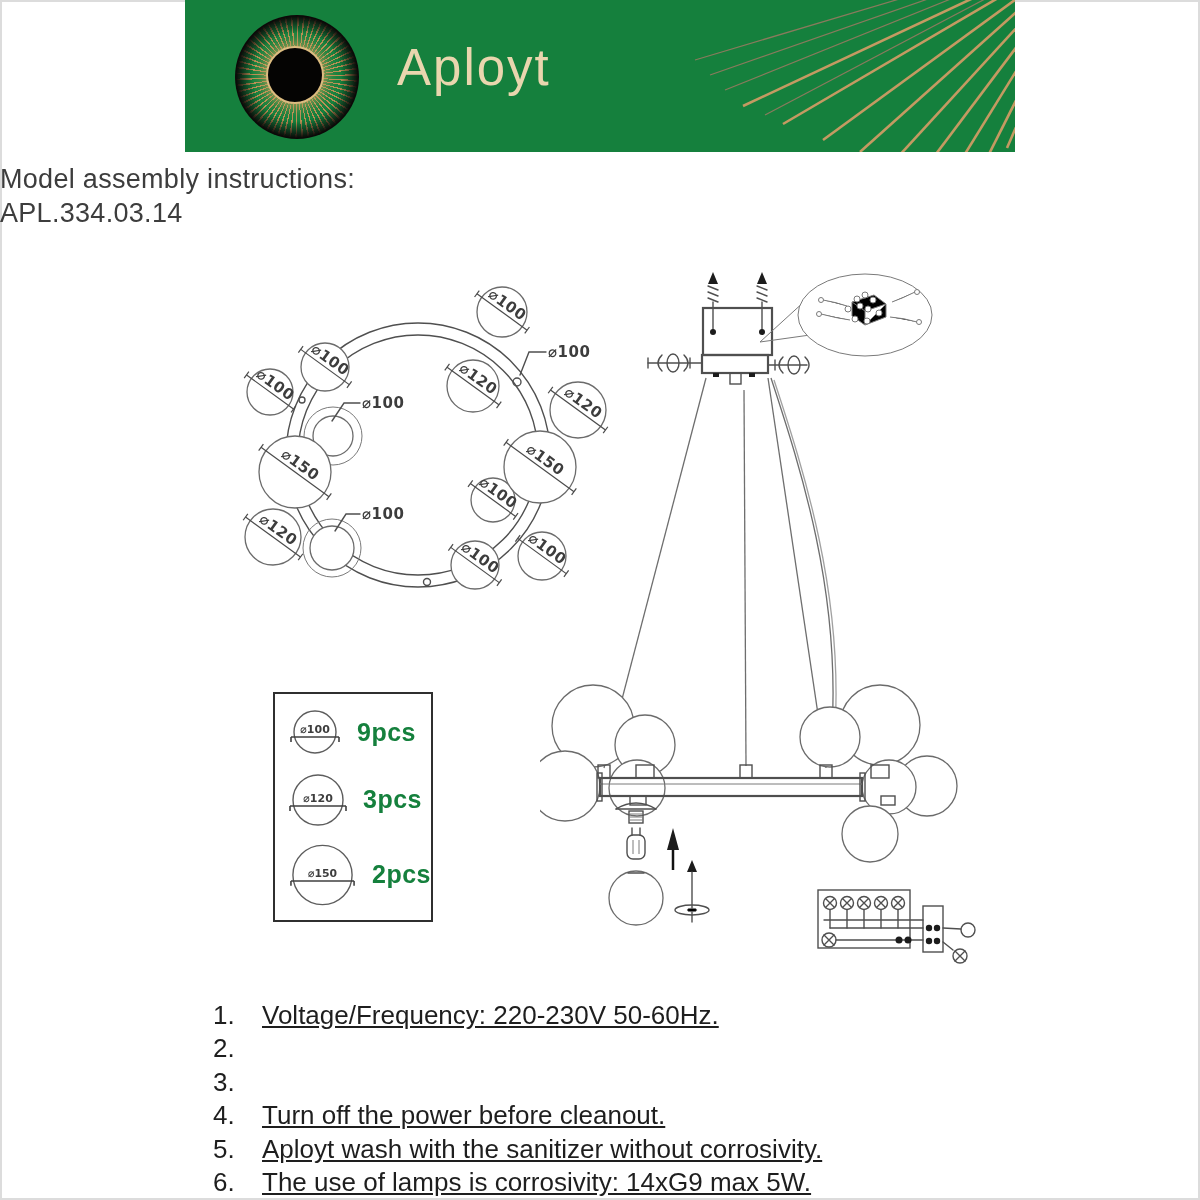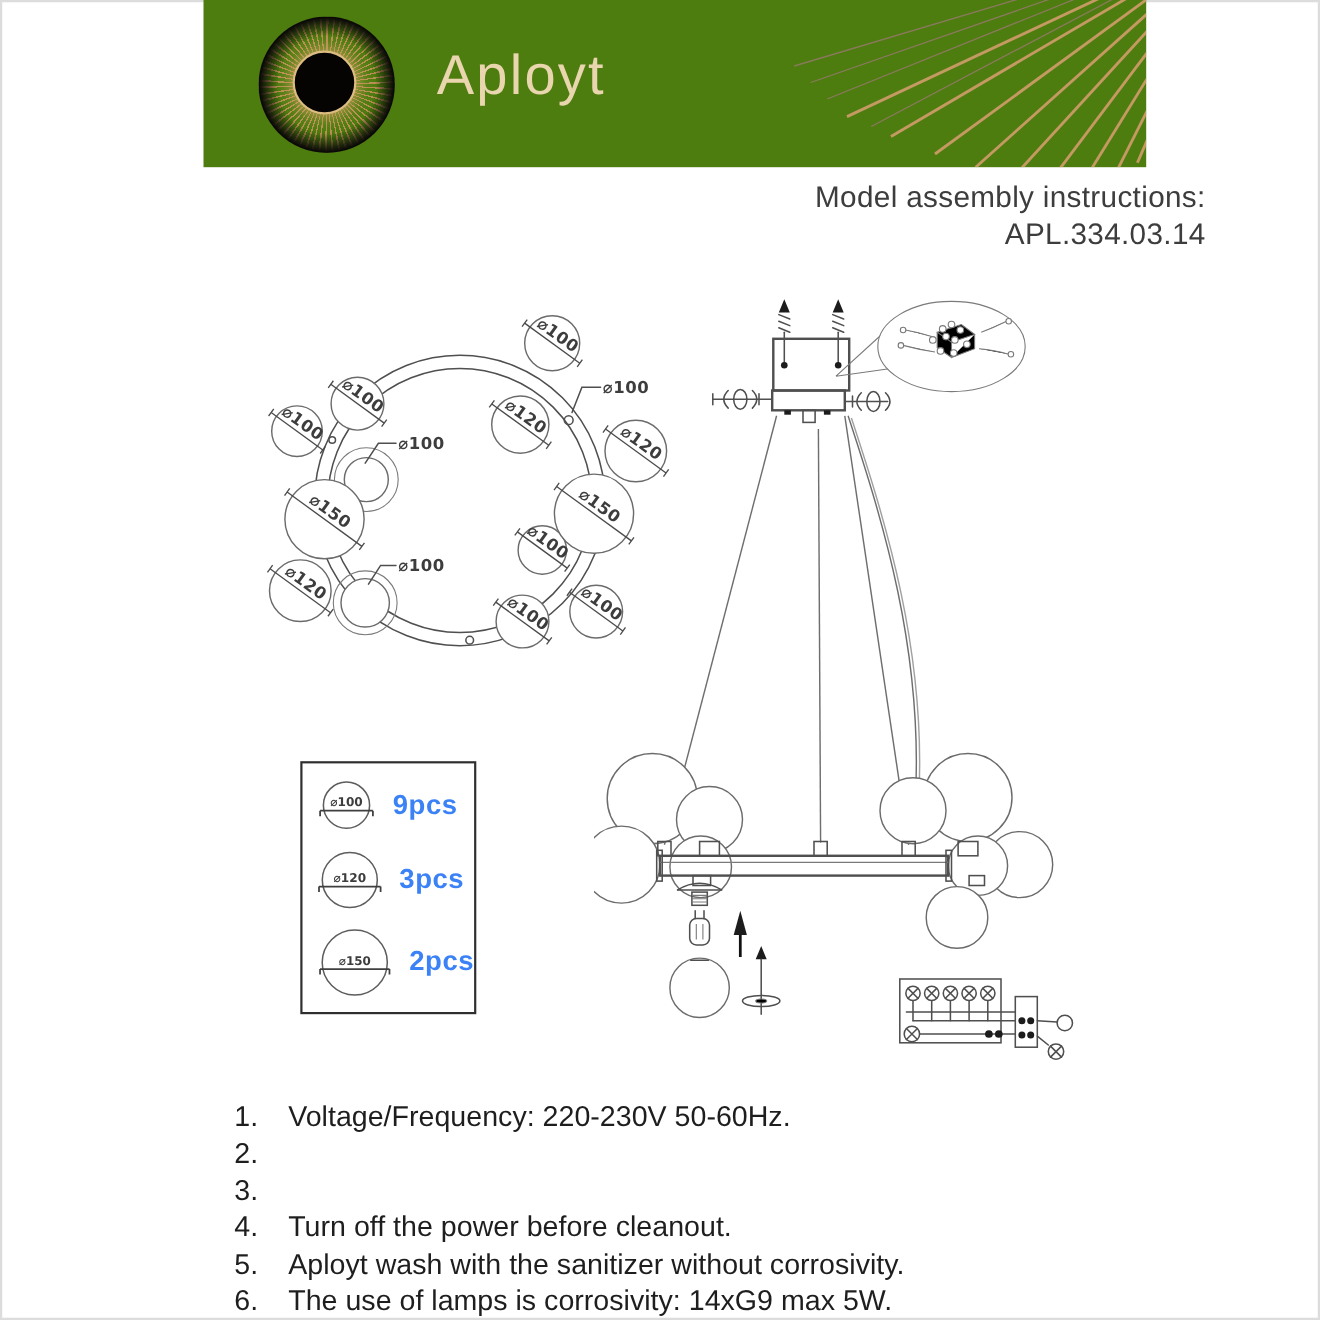--- a/index.html
+++ b/index.html
@@ -1,61 +1,61 @@
 <!DOCTYPE html>
 <html><head>
 <meta charset="utf-8">
 <style>
   html,body{margin:0;padding:0;background:#ffffff;}
   .page{position:relative;width:1200px;height:1200px;background:#fff;overflow:hidden;
         font-family:"Liberation Sans",sans-serif;box-shadow:inset 0 0 0 2px #dcdcdc;}
 
   
-  .banner{position:absolute;left:185px;top:0;width:830px;height:152px;background:#4d7c0f;overflow:hidden;padding-left:27px;}
+  .banner{position:absolute;left:185px;top:0;width:830px;height:152px;background:#15803d;overflow:hidden;}
   .sunburst{position:absolute;left:50px;top:15px;width:124px;height:124px;border-radius:50%;
     background:
       radial-gradient(circle, rgba(11,9,8,0) 0 44px, #0b0908 61px),
       repeating-conic-gradient(from 0deg, #b98f55 0deg 1.7deg, rgba(11,9,8,0) 1.7deg 5.8deg);}
   .sunburst::before{content:"";position:absolute;left:31px;top:31px;width:54px;height:54px;border-radius:50%;
       background:#050403;border:2px solid #dcbc80;box-shadow:0 0 14px 3px rgba(205,164,95,.85);}
   .brand{position:absolute;left:212px;top:42px;font-size:51px;font-weight:400;color:#e9d6ae;
       letter-spacing:2px;line-height:1;}
   .rays{position:absolute;right:0;top:0;width:470px;height:152px;}
 
   
-  .title{position:absolute;left:0;top:162px;width:1096px;text-align:right;color:#3d3d3d;
+  .title{position:absolute;left:0;top:162px;width:1096px;text-align:left;color:#3d3d3d;
       font-size:27px;line-height:34px;letter-spacing:.3px;}
 
   
   .topview{position:absolute;left:230px;top:272px;}
   .sideview{position:absolute;left:540px;top:262px;}
   .ln{stroke:#4f4f4f;fill:none;stroke-width:1.4;stroke-linecap:round;}
   .ln2{stroke-width:2.2;}
   .thin{stroke:#7a7a7a;stroke-width:1;}
   .sph{fill:#fff;stroke:#6b6b6b;stroke-width:1.3;}
   .blk{fill:#1c1c1c;stroke:none;}
   .cab{stroke:#6e6e6e;stroke-width:1.3;fill:none;}
   .dim line{stroke:#4a4a4a;stroke-width:1.2;}
   .dim text{text-anchor:middle;font:600 15px "DejaVu Sans",sans-serif;fill:#3d3d3d;letter-spacing:.5px;}
   .leader{font:600 15px "DejaVu Sans",sans-serif;fill:#3d3d3d;letter-spacing:.5px;}
 
   
   .legend{position:absolute;left:273px;top:692px;width:160px;height:230px;border:2px solid #2f2f2f;
       box-sizing:border-box;display:flex;flex-direction:column;justify-content:space-around;padding:6px 0 6px 12px;}
   .legend-row{display:flex;align-items:center;gap:14px;}
-  .legend-count{font-size:25px;font-weight:700;color:#3b82f6;letter-spacing:.5px;}
+  .legend-count{font-size:25px;font-weight:700;color:#15803d;letter-spacing:.5px;}
   .lg-ic text{text-anchor:middle;font:600 11px "DejaVu Sans",sans-serif;fill:#3d3d3d;}
   .lg-ic .c{fill:none;stroke:#5d5d5d;stroke-width:1.4;}
   .lg-ic .l{stroke:#3f3f3f;stroke-width:1.6;}
 
   
   .instructions{position:absolute;left:213px;top:999px;color:#1e1e1e;font-size:26px;line-height:33.4px;}
   .ins-row{display:flex;}
   .ins-num{width:36px;flex:none;}
-  .ins-txt{margin-left:13px;white-space:nowrap;}
+  .ins-txt{margin-left:13px;white-space:nowrap;text-decoration:underline;}
 </style>
 </head>
 <body>
 
 <div class="page">
 
   <div class="banner">
     <div class="sunburst"></div>
     <div class="brand">Aployt</div>
     <svg class="rays" viewBox="0 0 470 152">

